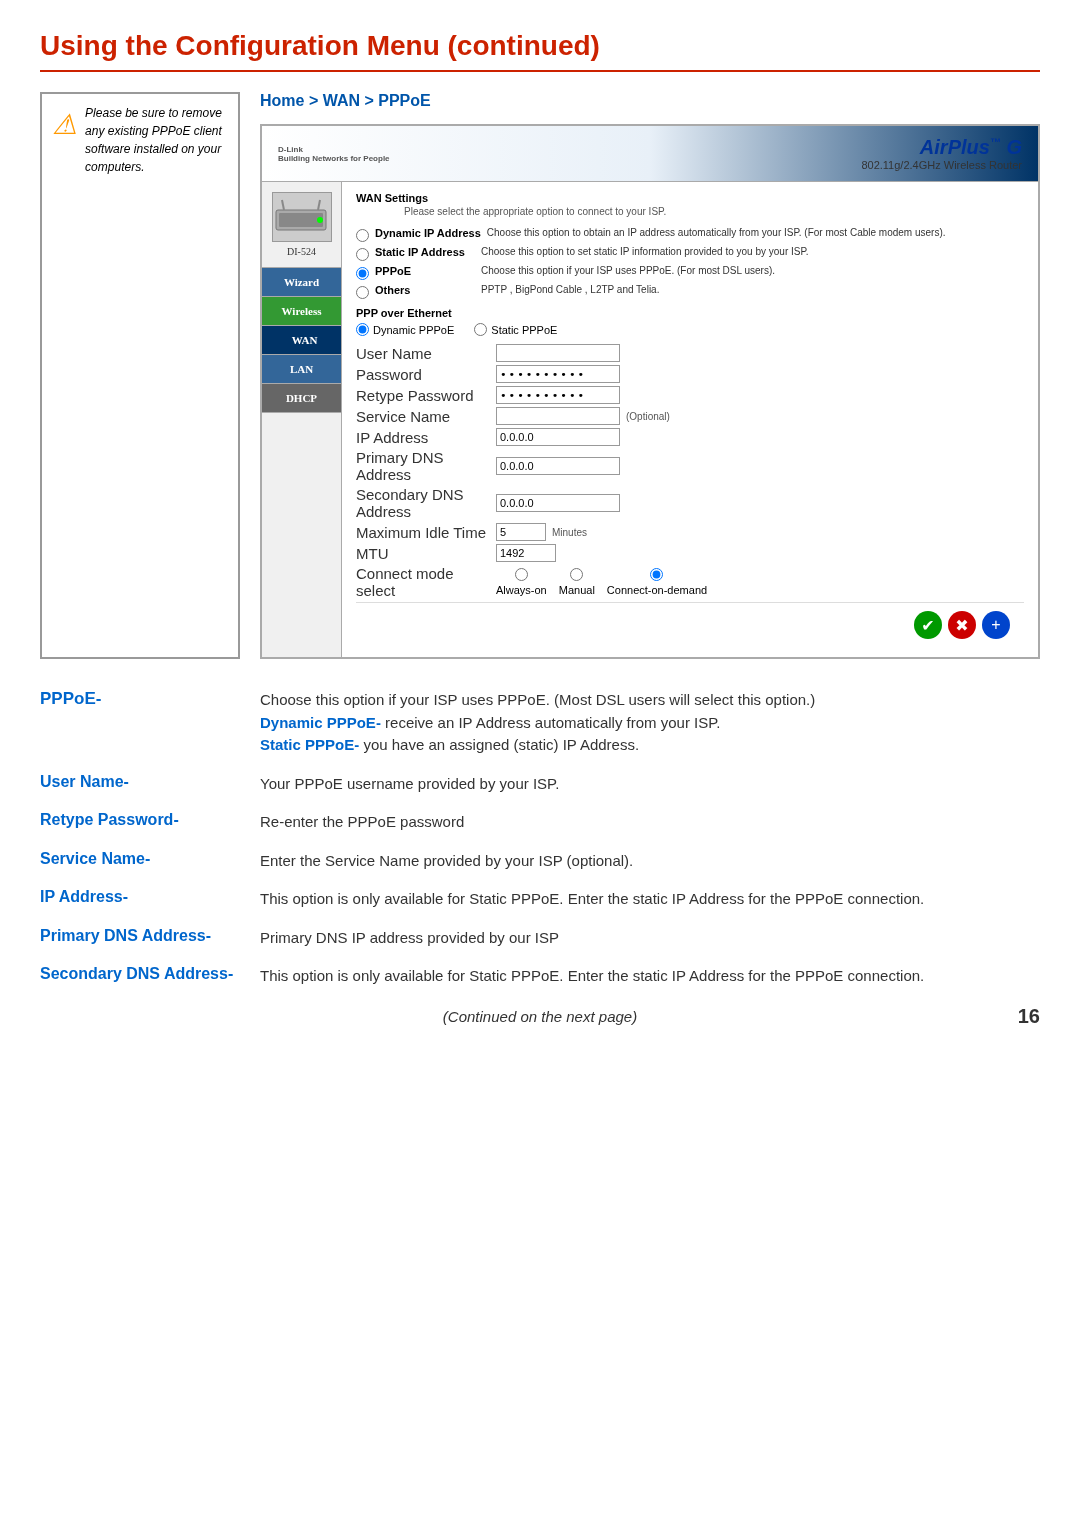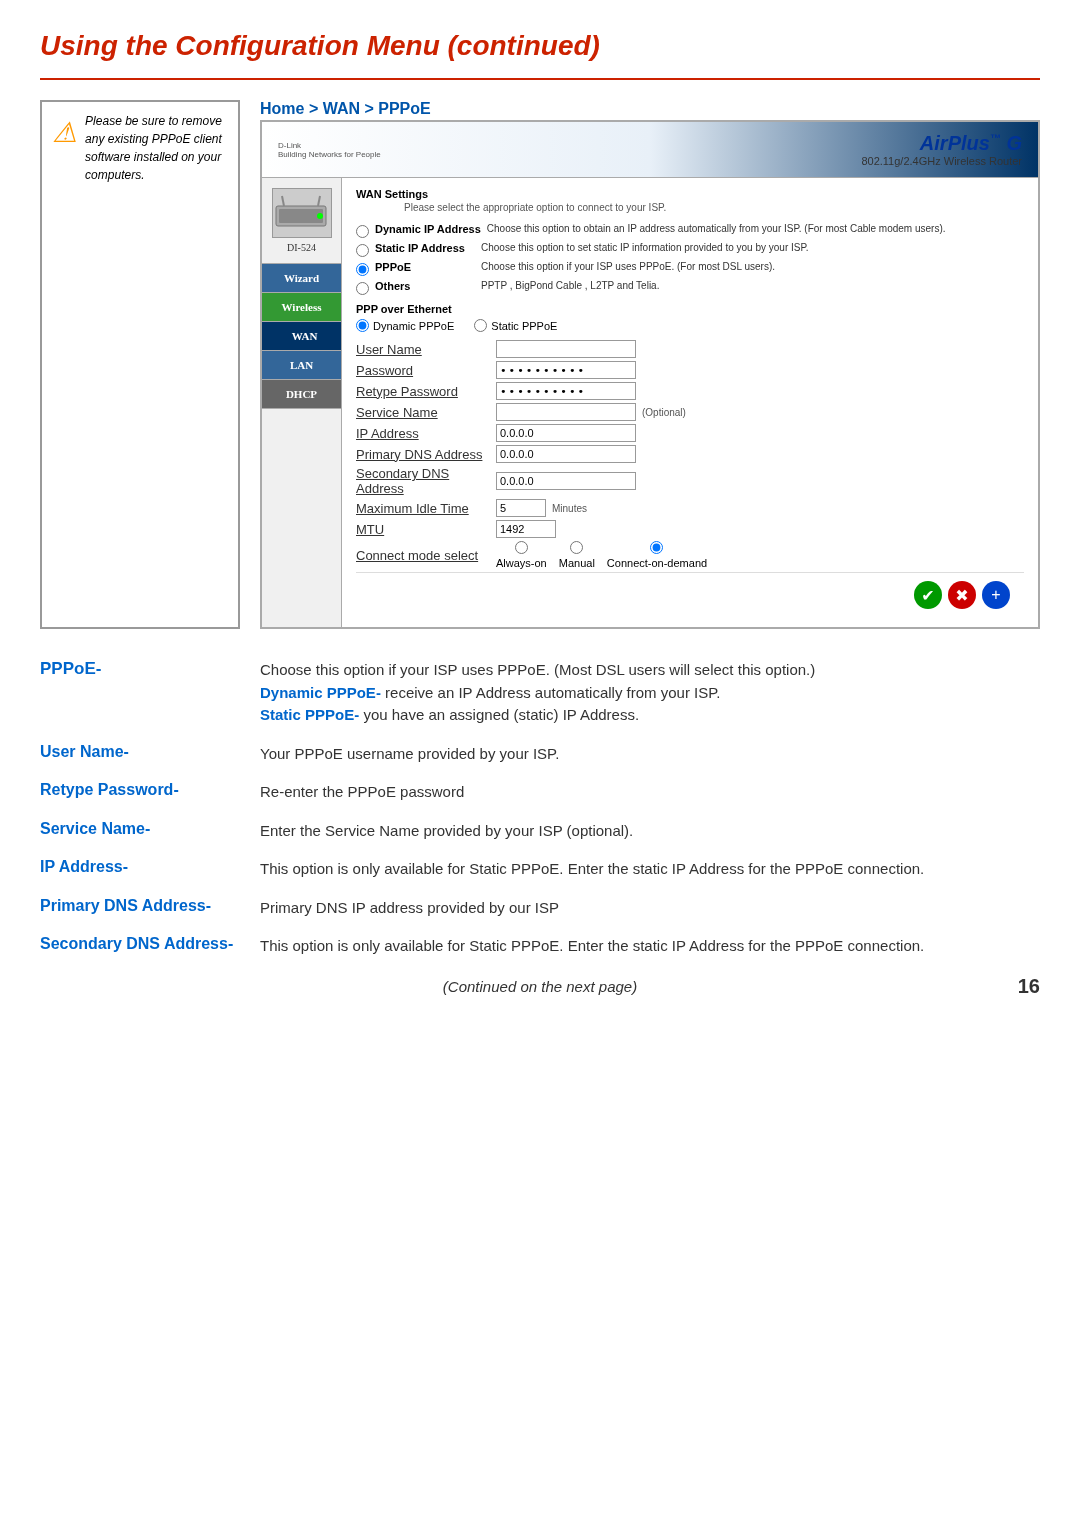--- a/index.html
+++ b/index.html
@@ -12,22 +12,21 @@
       color: #000;
     }
 
     
     .page-title {
       color: #cc2200;
       font-size: 28px;
       font-weight: bold;
       margin-bottom: 20px;
       border-bottom: 2px solid #cc2200;
-      padding-bottom: 16px;
-      font-style: italic;
+      padding-bottom: 8px;
     }
 
     
     .top-section {
       display: flex;
       gap: 20px;
       margin-bottom: 30px;
     }
 
     
@@ -59,21 +58,21 @@
     
     .right-panel {
       flex: 1;
     }
 
     
     .breadcrumb {
       color: #0055aa;
       font-size: 16px;
       font-weight: bold;
-      margin-bottom: 2px;
+      margin-bottom: 14px;
     }
 
     
     .router-ui {
       border: 2px solid #aaa;
       background: #fff;
     }
 
     
     .router-header {
@@ -86,21 +85,21 @@
     }
     .dlink-logo {
       font-size: 22px;
       font-weight: bold;
       color: #003399;
       font-family: 'Arial Black', sans-serif;
     }
     .dlink-logo span {
       display: block;
       font-size: 8px;
-      font-weight: normal;
+      font-weight: bold;
       color: #555;
     }
     .router-brand-right {
       text-align: right;
     }
     .airplus-logo {
       font-size: 20px;
       font-style: italic;
       font-weight: bold;
       color: #003399;
@@ -229,26 +228,25 @@
     }
 
     
     .form-row {
       display: flex;
       align-items: center;
       margin-bottom: 3px;
     }
     .form-label {
       width: 140px;
-      font-size: 13px;
+      font-size: 15px;
       color: #333;
-      text-decoration: underline;
     }
     .form-input {
-      width: 140px;
+      width: 124px;
       height: 18px;
       border: 1px solid #999;
       font-size: 11px;
       padding: 1px 3px;
     }
     .form-hint {
       margin-left: 6px;
       font-size: 10px;
       color: #555;
     }

